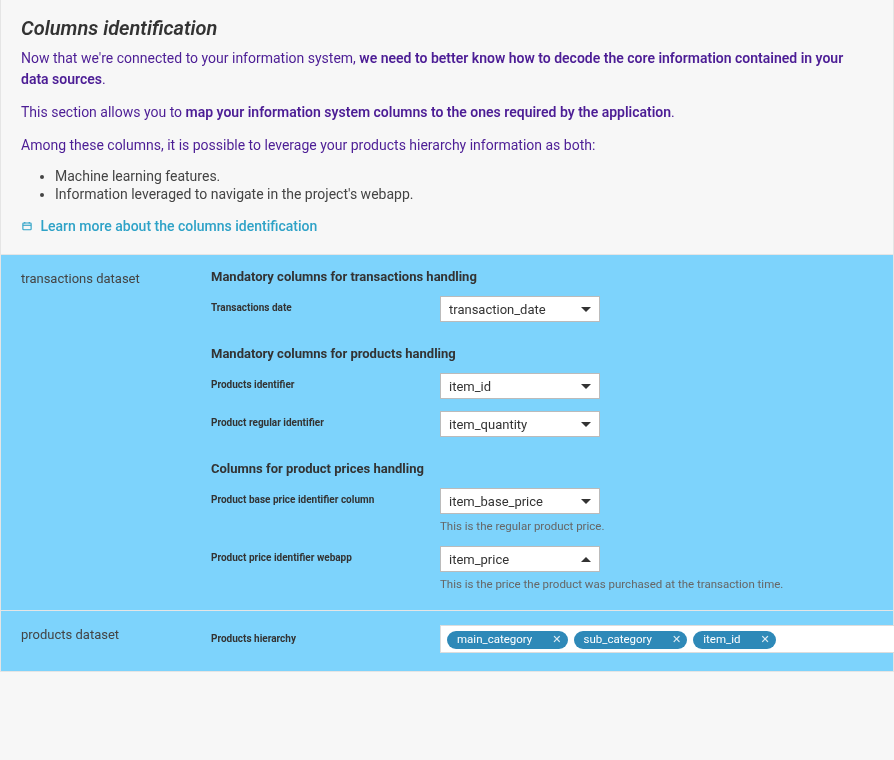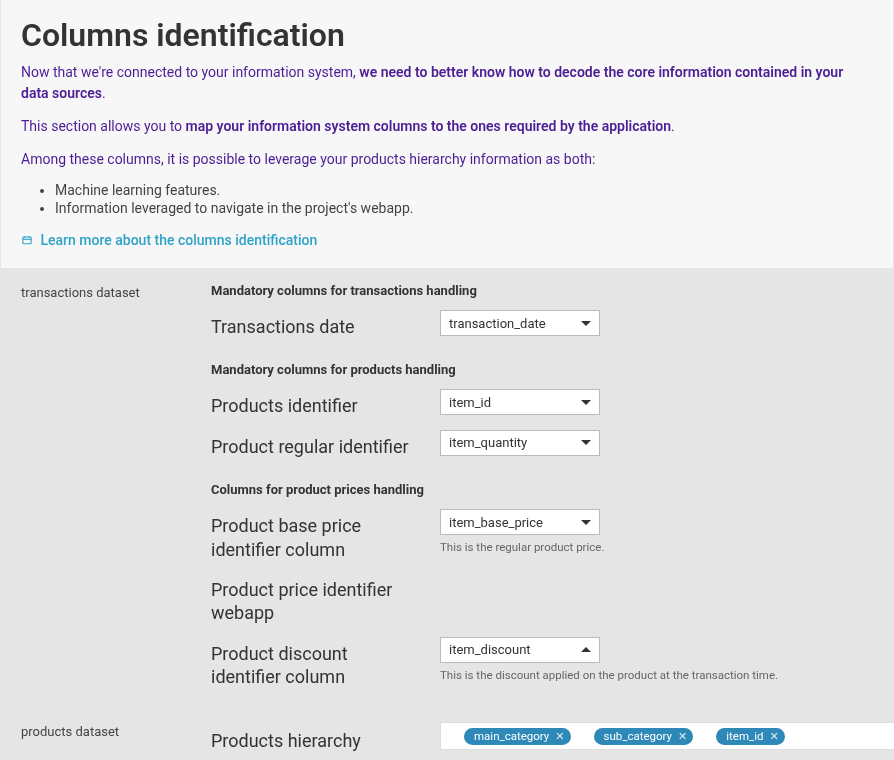--- a/index.html
+++ b/index.html
@@ -13,24 +13,25 @@
   }
   .page {
     background: #f7f7f7;
     border: 1px solid #e5e5e5;
     border-top: none;
   }
   .intro {
     padding: 16px 20px 20px 20px;
   }
   h1 {
-    font-size: 32px;
+    font-size: 20px;
     font-weight: 600;
     color: #333;
     margin: 0 0 8px 0;
+    font-style: italic;
   }
   .intro p {
     margin: 0 0 12px 0;
     color: #4c1d95;
     line-height: 1.5;
   }
   .intro p .bld { font-weight: 600; }
   ul.bullets {
     margin: 4px 0 12px 0;
     padding-left: 28px;
@@ -59,21 +60,21 @@
   }
   .wikicon svg { display:block; }
   .learn-row {
     margin-top: 16px;
   }
 
   
   .section {
     display: flex;
     border-top: 1px solid #e5e5e5;
-    background: #e5e5e5;
+    background: #7dd3fc;
     padding: 14px 20px 18px 20px;
   }
   .section .leftcol {
     width: 190px;
     flex: 0 0 190px;
     padding-top: 2px;
     font-size: 13px;
     color: #444;
   }
   .section .rightcol {
@@ -92,22 +93,23 @@
     align-items: flex-start;
     margin-bottom: 12px;
   }
   .fieldrow:last-child { margin-bottom: 0; }
   .fieldlabel {
     width: 208px;
     flex: 0 0 208px;
     padding-top: 5px;
     padding-right: 10px;
     color: #333;
-    font-size: 18px;
+    font-size: 10px;
     line-height: 1.3;
+    font-weight: bold;
   }
   .fieldcontrol {
     flex: 1 1 auto;
     padding-left: 21px;
   }
   .select {
     width: 160px;
     height: 26px;
     border: 1px solid #bbb;
     background: #fff;
@@ -147,24 +149,23 @@
     width: 480px;
     max-width: 100%;
   }
   .chip {
     background: #2e89b8;
     color: #fff;
     border-radius: 10px;
     font-size: 11.5px;
     padding: 3px 6px 3px 10px;
     display: inline-flex;
-    align-items: flex-end;
-    gap: 6px;
+    align-items: flex-start;
+    gap: 20px;
     line-height: 1;
-    margin-left: 17px;
   }
   .chip .x {
     cursor: pointer;
     opacity: 0.85;
     font-size: 11px;
     line-height: 1;
   }
   .section.products .fieldlabel { padding-top: 7px; }
 </style>
 </head>
@@ -252,32 +253,29 @@
             <div class="select">
               <span>item_base_price</span>
               <span class="caret down"></span>
             </div>
             <div class="help">This is the regular product price.</div>
           </div>
         </div>
 
         <div class="fieldrow">
           <div class="fieldlabel">Product price identifier webapp</div>
-        </div>
-
-        <div class="fieldrow">
-          <div class="fieldlabel">Product discount identifier column</div>
-          <div class="fieldcontrol">
-            <div class="select">
-              <span>item_discount</span>
+          <div class="fieldcontrol">
+            <div class="select">
+              <span>item_price</span>
               <span class="caret up"></span>
             </div>
-            <div class="help">This is the discount applied on the product at the transaction time.</div>
-          </div>
-        </div>
+            <div class="help">This is the price the product was purchased at the transaction time.</div>
+          </div>
+        </div>
+
 
       </div>
     </div>
   </div>
 
   <div class="section products">
     <div class="leftcol">products dataset</div>
     <div class="rightcol">
       <div class="fieldrow">
         <div class="fieldlabel">Products hierarchy</div>

